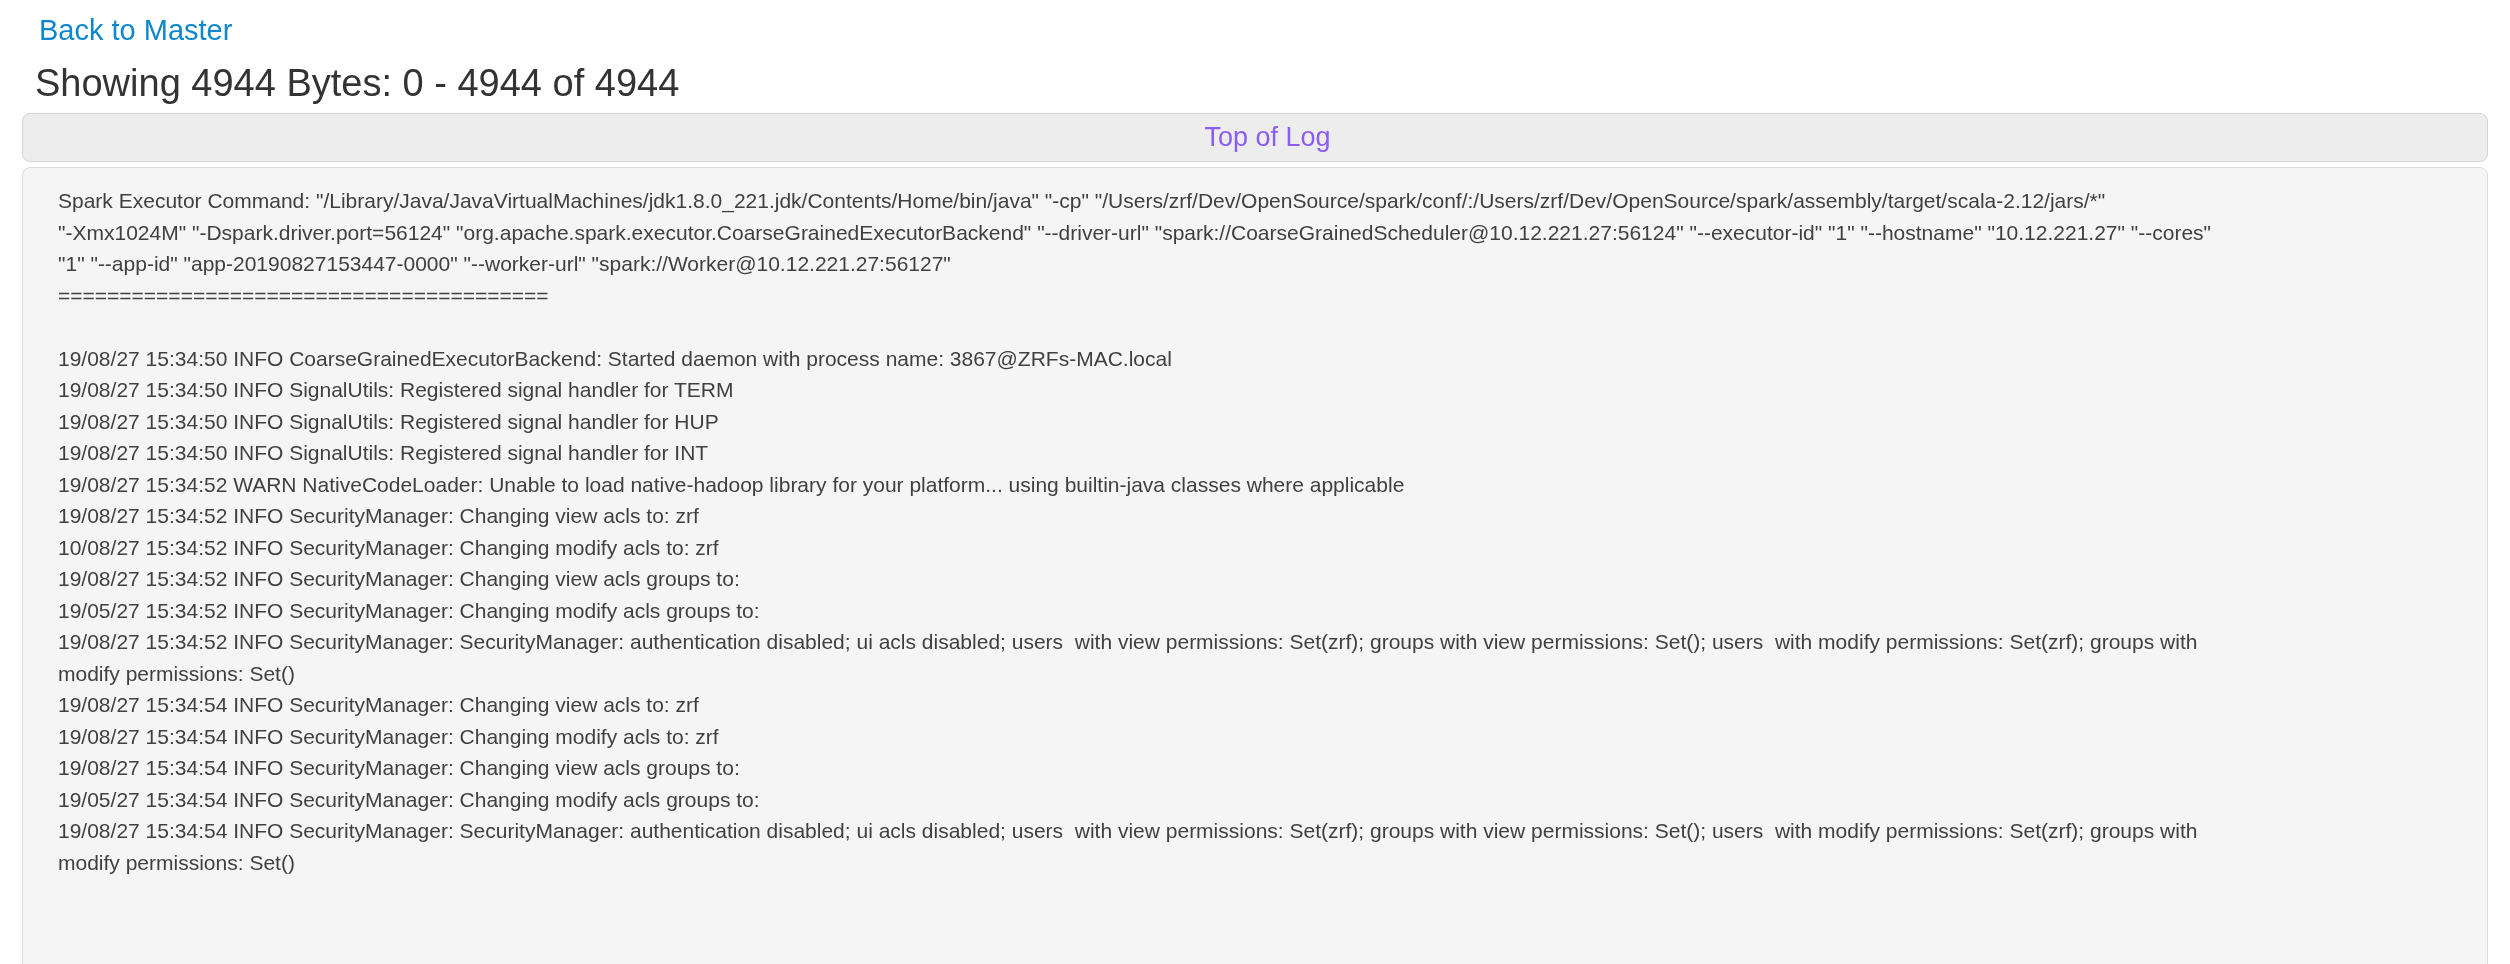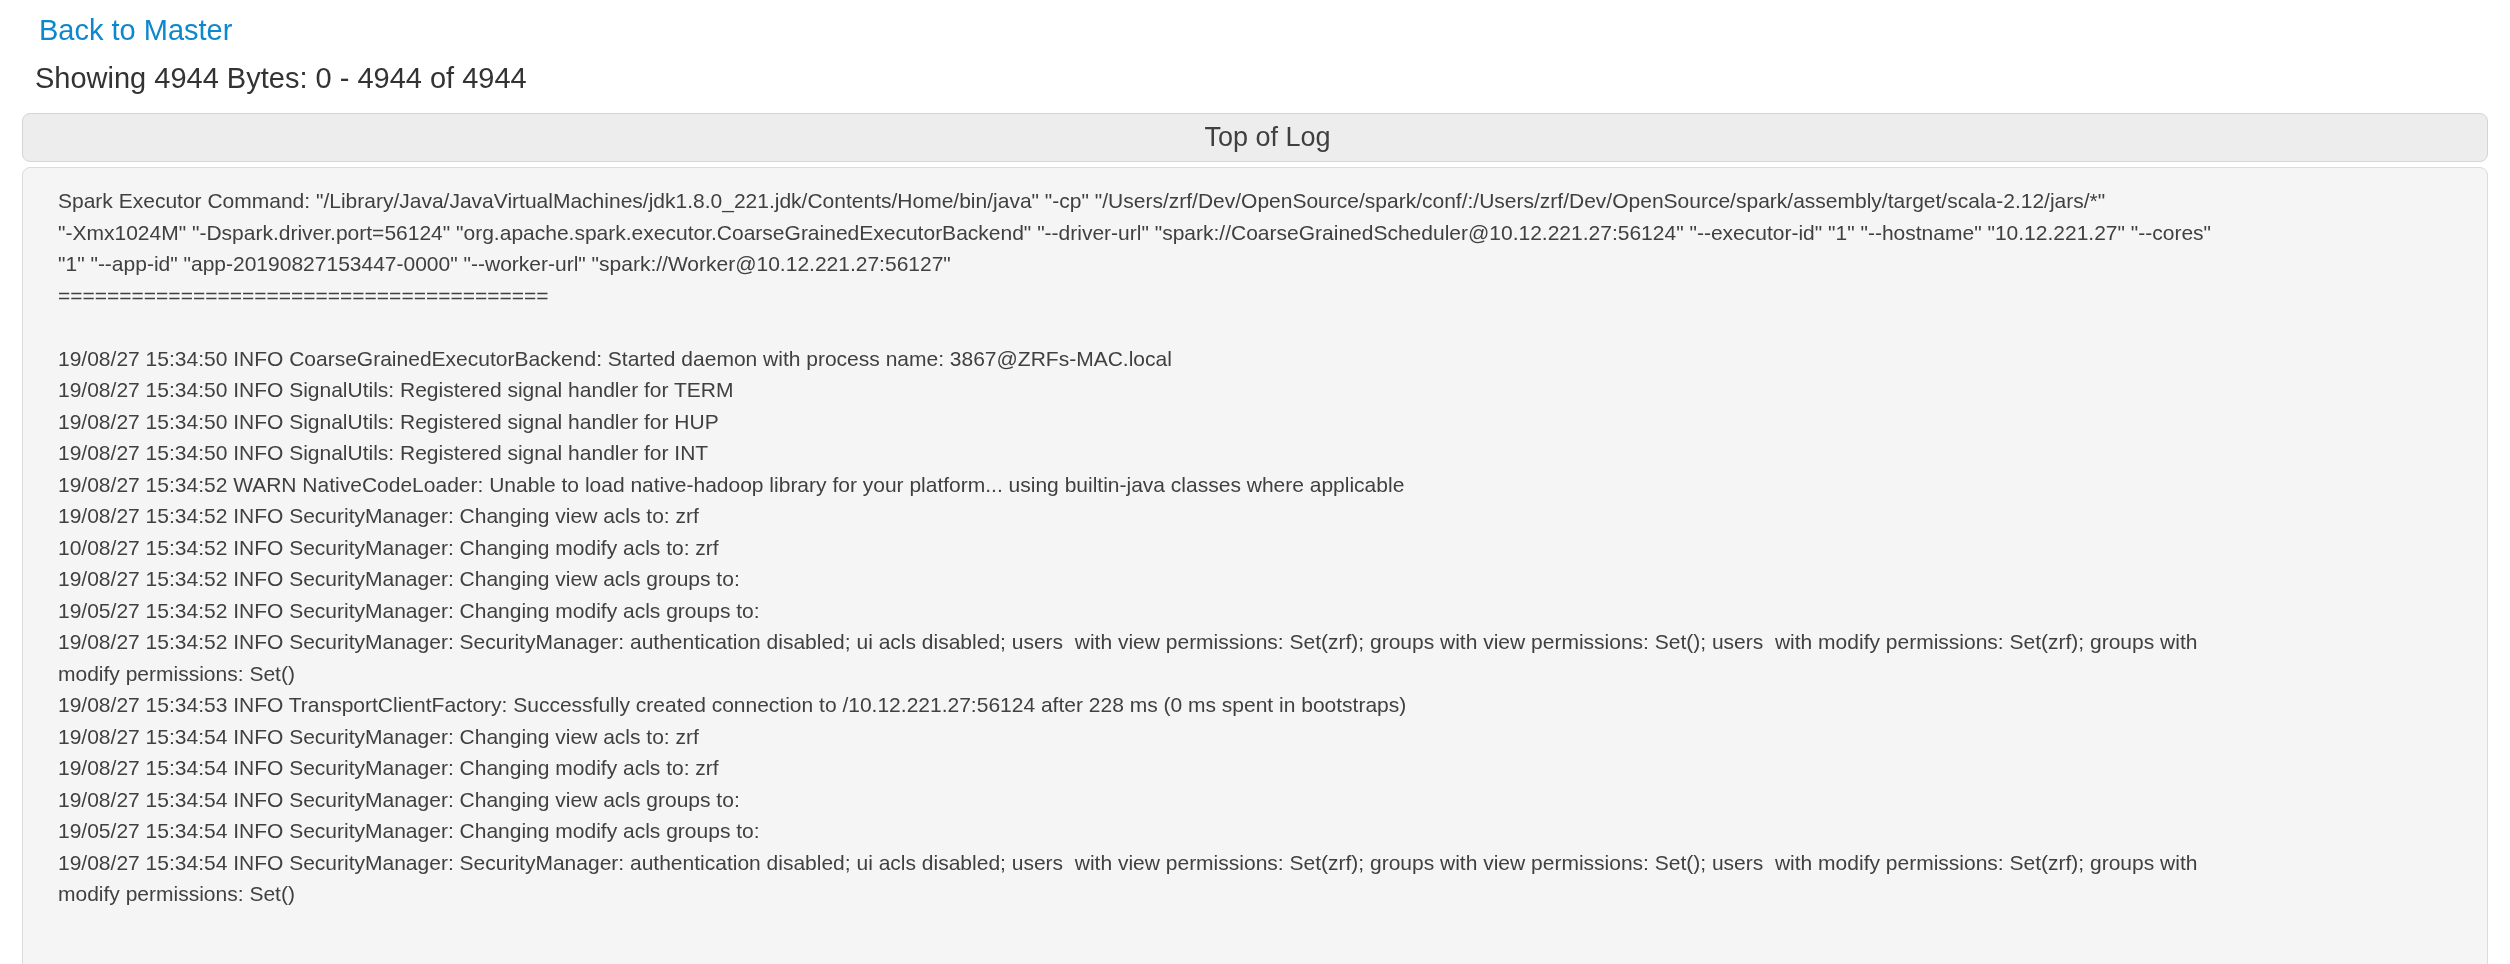--- a/index.html
+++ b/index.html
@@ -13,31 +13,31 @@
   .page { position: relative; width: 2510px; height: 964px; }
 
   .back-link {
     position: absolute; left: 14px; top: 14px;
     font-size: 29px; font-weight: 500;
     color: #0e87cc; text-decoration: none; cursor: pointer;
   }
 
   .byte-range {
     position: absolute; left: 10px; top: 62px;
-    font-size: 29px; font-weight: 500; color: #333333;
+    font-size: 38px; font-weight: 500; color: #333333;
   }
 
   .log-header {
     position: absolute; left: 22px; right: 22px; top: 113px;
     height: 49px; line-height: 47px;
     background: #ededed;
     border: 1px solid #d5d5d5;
     border-radius: 8px;
     text-align: center;
-    font-size: 27px; color: #404040;
+    font-size: 27px; color: #8b5cf6;
   }
 
   .log-box {
     position: absolute; left: 22px; right: 22px; top: 167px;
     height: 900px;               
     background: #f5f5f5;
     border: 1px solid #dcdcdc;
     border-radius: 8px;
     padding: 17px 10px 17px 10px;
     overflow: hidden;
@@ -71,21 +71,20 @@
       <div class="log-line">19/08/27 15:34:50 INFO SignalUtils: Registered signal handler for TERM</div>
       <div class="log-line">19/08/27 15:34:50 INFO SignalUtils: Registered signal handler for HUP</div>
       <div class="log-line">19/08/27 15:34:50 INFO SignalUtils: Registered signal handler for INT</div>
       <div class="log-line">19/08/27 15:34:52 WARN NativeCodeLoader: Unable to load native-hadoop library for your platform... using builtin-java classes where applicable</div>
       <div class="log-line">19/08/27 15:34:52 INFO SecurityManager: Changing view acls to: zrf</div>
       <div class="log-line">10/08/27 15:34:52 INFO SecurityManager: Changing modify acls to: zrf</div>
       <div class="log-line">19/08/27 15:34:52 INFO SecurityManager: Changing view acls groups to:</div>
       <div class="log-line">19/05/27 15:34:52 INFO SecurityManager: Changing modify acls groups to:</div>
       <div class="log-line">19/08/27 15:34:52 INFO SecurityManager: SecurityManager: authentication disabled; ui acls disabled; users  with view permissions: Set(zrf); groups with view permissions: Set(); users  with modify permissions: Set(zrf); groups with</div>
       <div class="log-line">modify permissions: Set()</div>
-      <div class="log-line">19/08/27 15:34:53 INFO TransportClientFactory: Successfully created connection to /10.12.221.27:56124 after 228 ms (0 ms spent in bootstraps)</div>
       <div class="log-line">19/08/27 15:34:54 INFO SecurityManager: Changing view acls to: zrf</div>
       <div class="log-line">19/08/27 15:34:54 INFO SecurityManager: Changing modify acls to: zrf</div>
       <div class="log-line">19/08/27 15:34:54 INFO SecurityManager: Changing view acls groups to:</div>
       <div class="log-line">19/05/27 15:34:54 INFO SecurityManager: Changing modify acls groups to:</div>
       <div class="log-line">19/08/27 15:34:54 INFO SecurityManager: SecurityManager: authentication disabled; ui acls disabled; users  with view permissions: Set(zrf); groups with view permissions: Set(); users  with modify permissions: Set(zrf); groups with</div>
       <div class="log-line">modify permissions: Set()</div>
     </div>
 
 </div>
 

